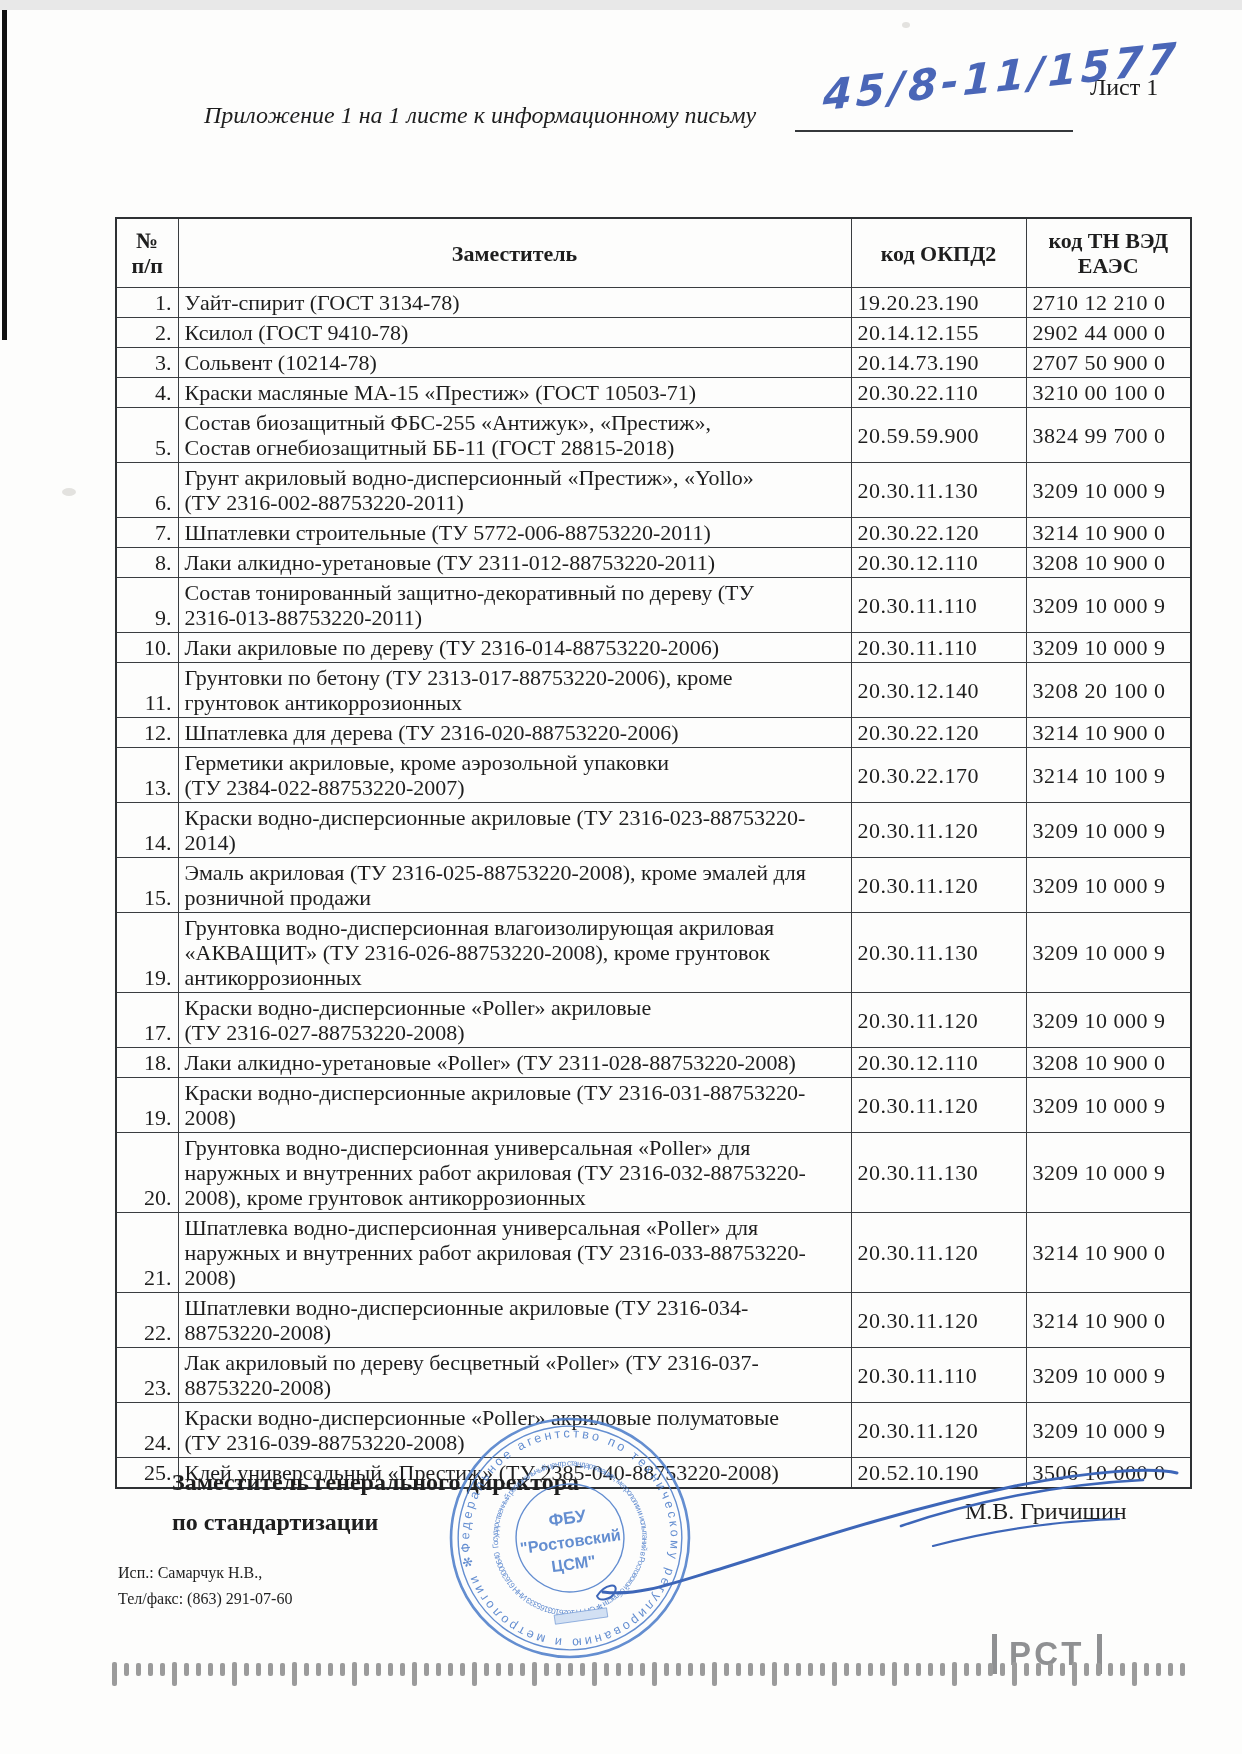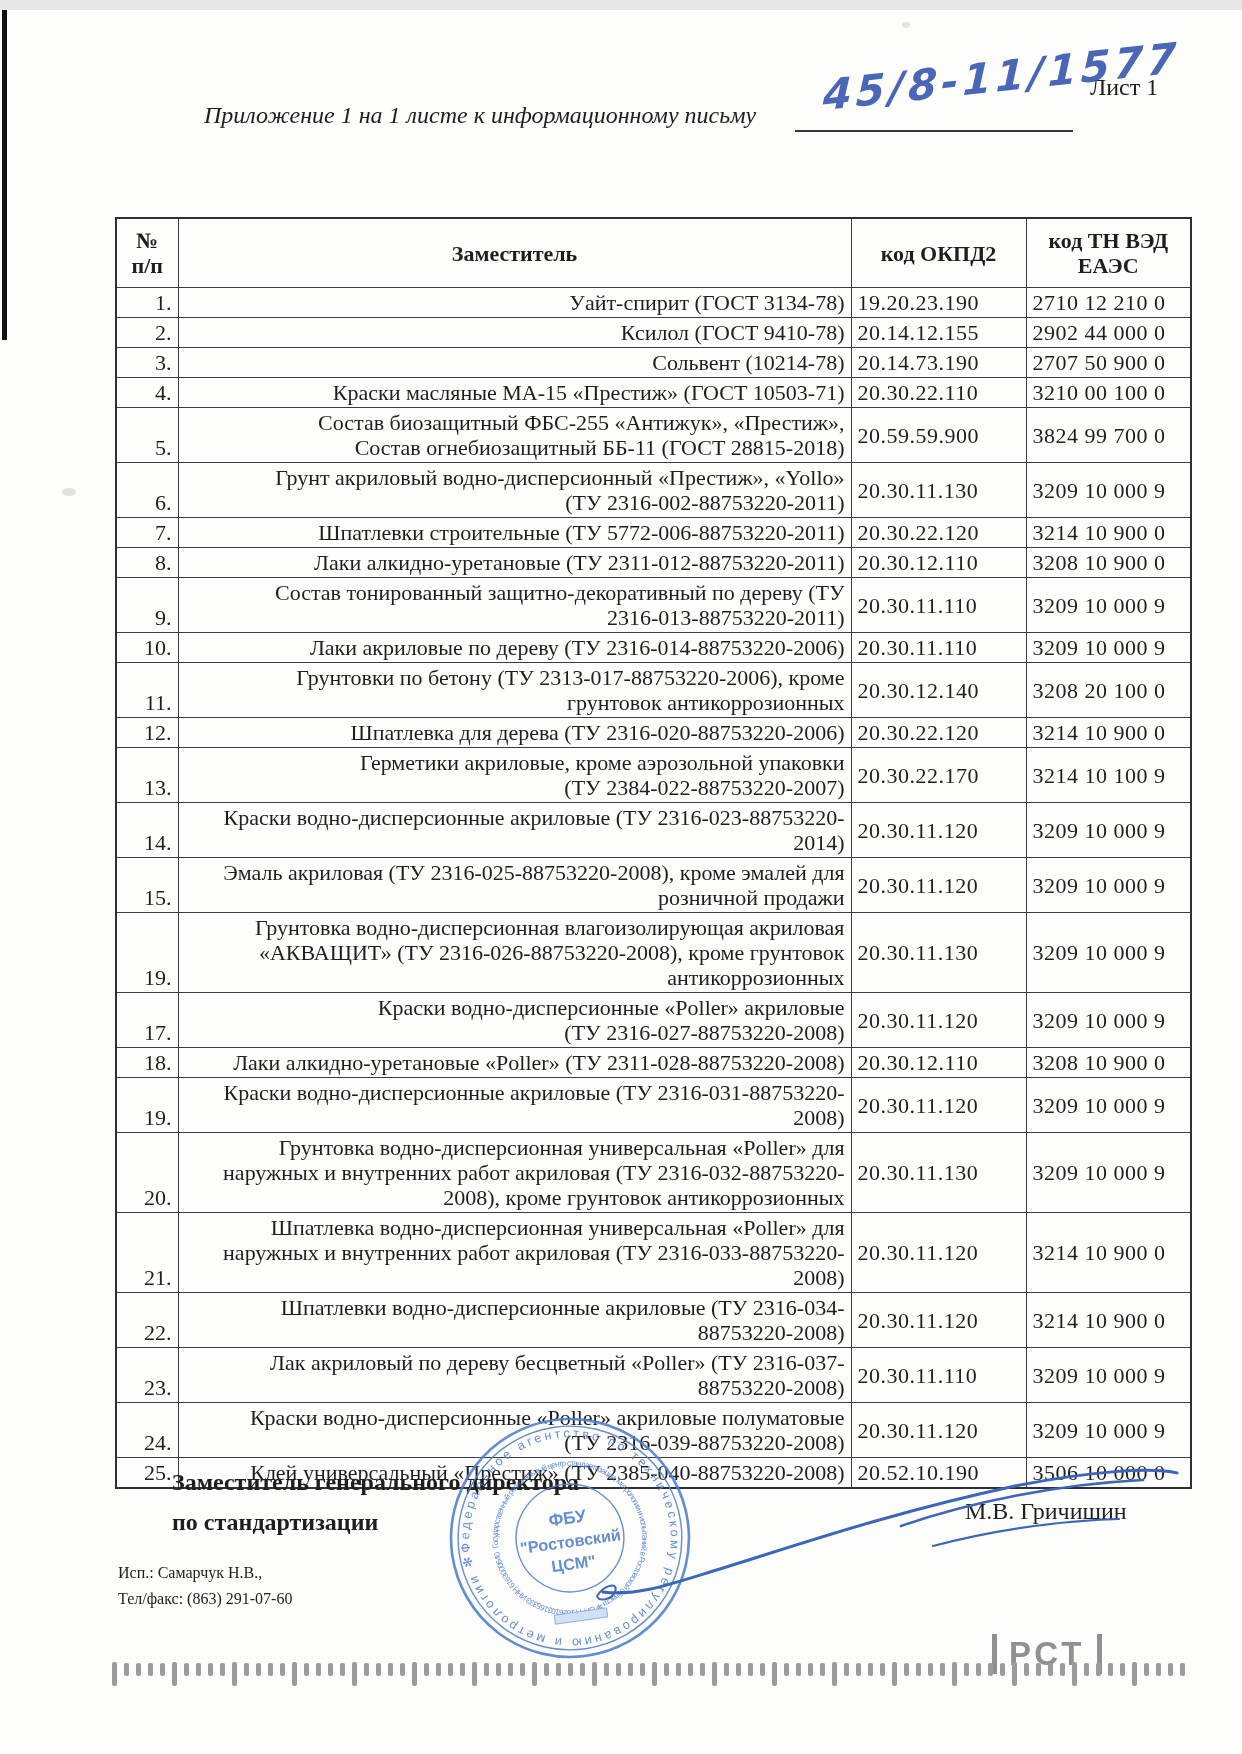--- a/index.html
+++ b/index.html
@@ -31,21 +31,21 @@
   table.products col.c-name{width:673px;}
   table.products col.c-okpd{width:175px;}
   table.products col.c-tnved{width:165px;}
   table.products th,table.products td{
     border:1.5px solid #3a3d40;font-size:22px;line-height:25px;
     padding:2px 6px;background:transparent;
   }
   table.products{border:2.5px solid #2e3134;}
   table.products thead th{font-weight:bold;text-align:center;vertical-align:middle;height:64px;white-space:pre-line;font-size:22px;}
   td.cell-num{text-align:right;vertical-align:bottom;padding-right:9px;font-size:22px;}
-  td.cell-name{text-align:right;vertical-align:middle;white-space:pre-line;font-size:21px;padding-left:10px;font-family:Liberation Serif, serif;}
+  td.cell-name{text-align:left;vertical-align:middle;white-space:pre-line;font-size:21px;padding-left:10px;font-family:Liberation Serif, serif;}
   td.cell-code{text-align:left;vertical-align:middle;letter-spacing:.5px;}
 
   .sig-title{position:absolute;left:172px;top:1452px;font-size:24px;line-height:40px;font-weight:bold;}
   .sig-name{position:absolute;left:965px;top:1488px;font-size:24px;}
   .executor{position:absolute;left:118px;top:1550px;font-size:16px;line-height:26px;}
 
   .stamp-svg{position:absolute;left:448px;top:1406px;transform:rotate(-8deg);opacity:.88;}
   .signature-svg{position:absolute;left:545px;top:1424px;}
 
   .rst-mark{

